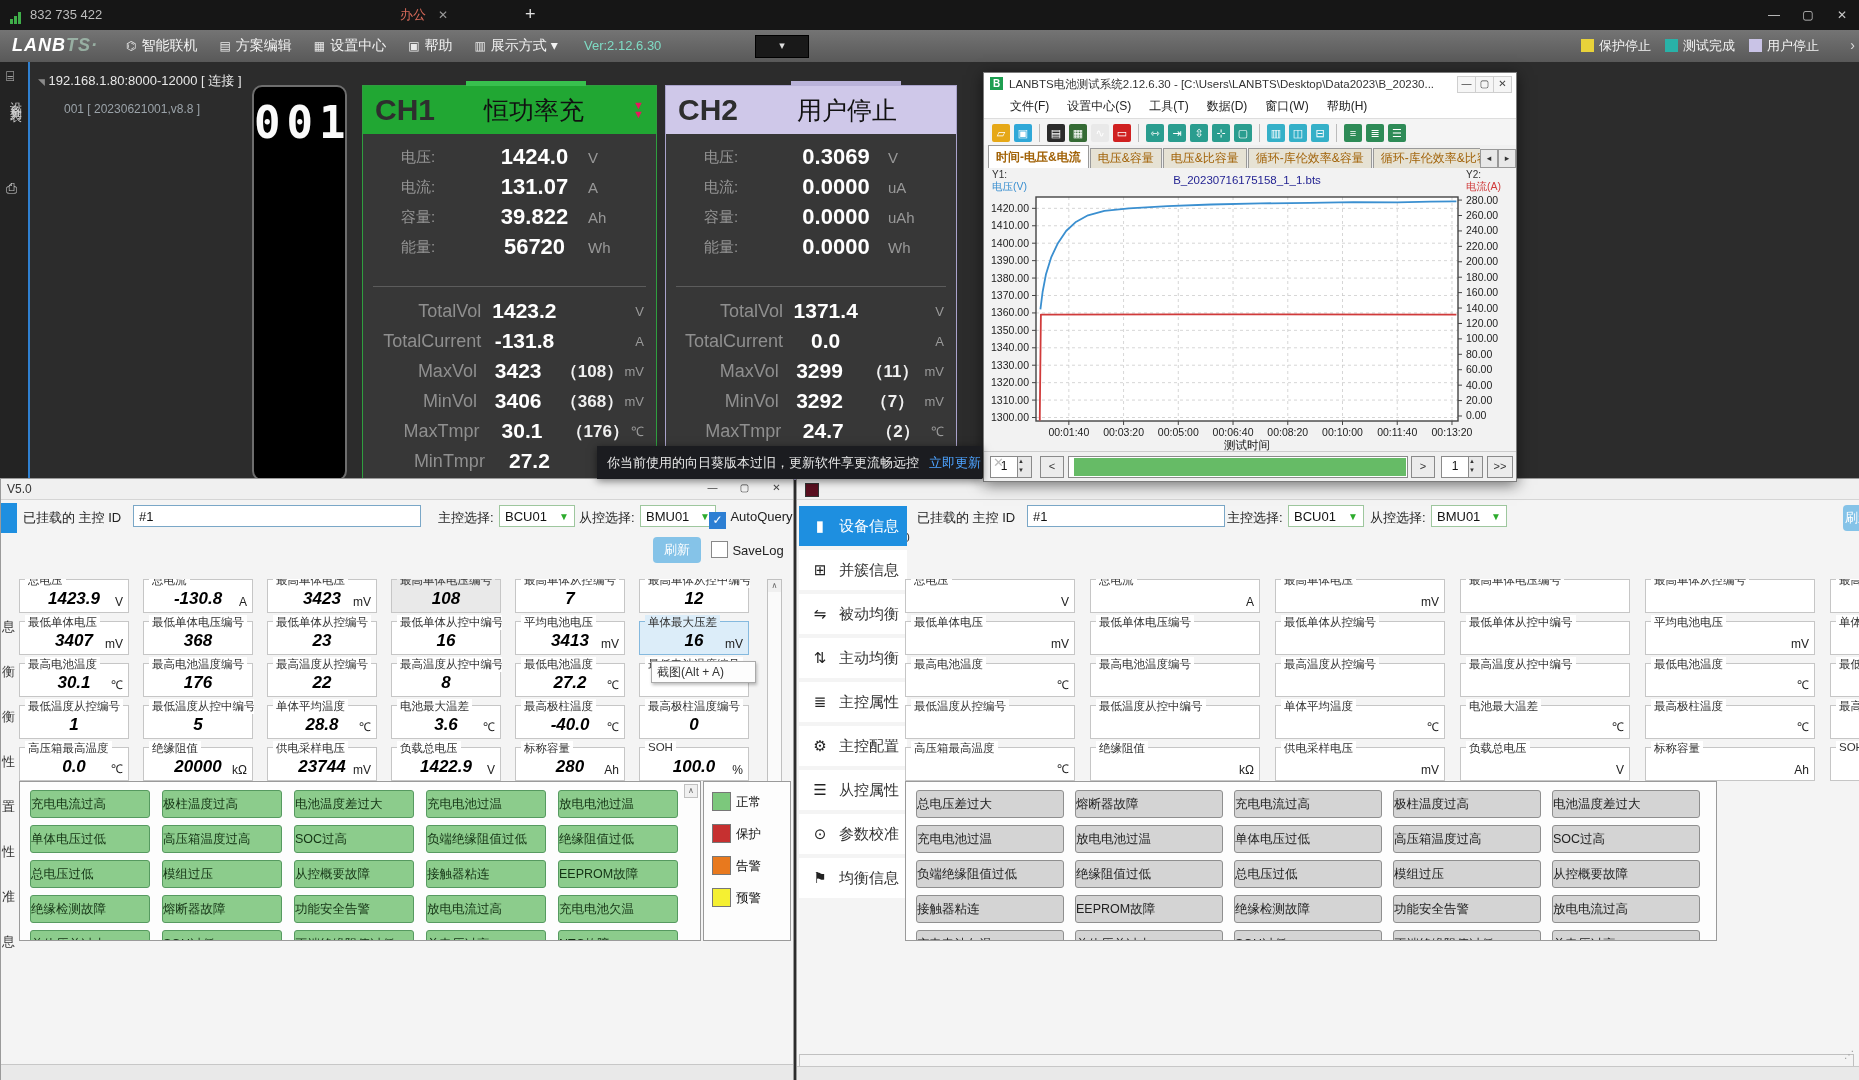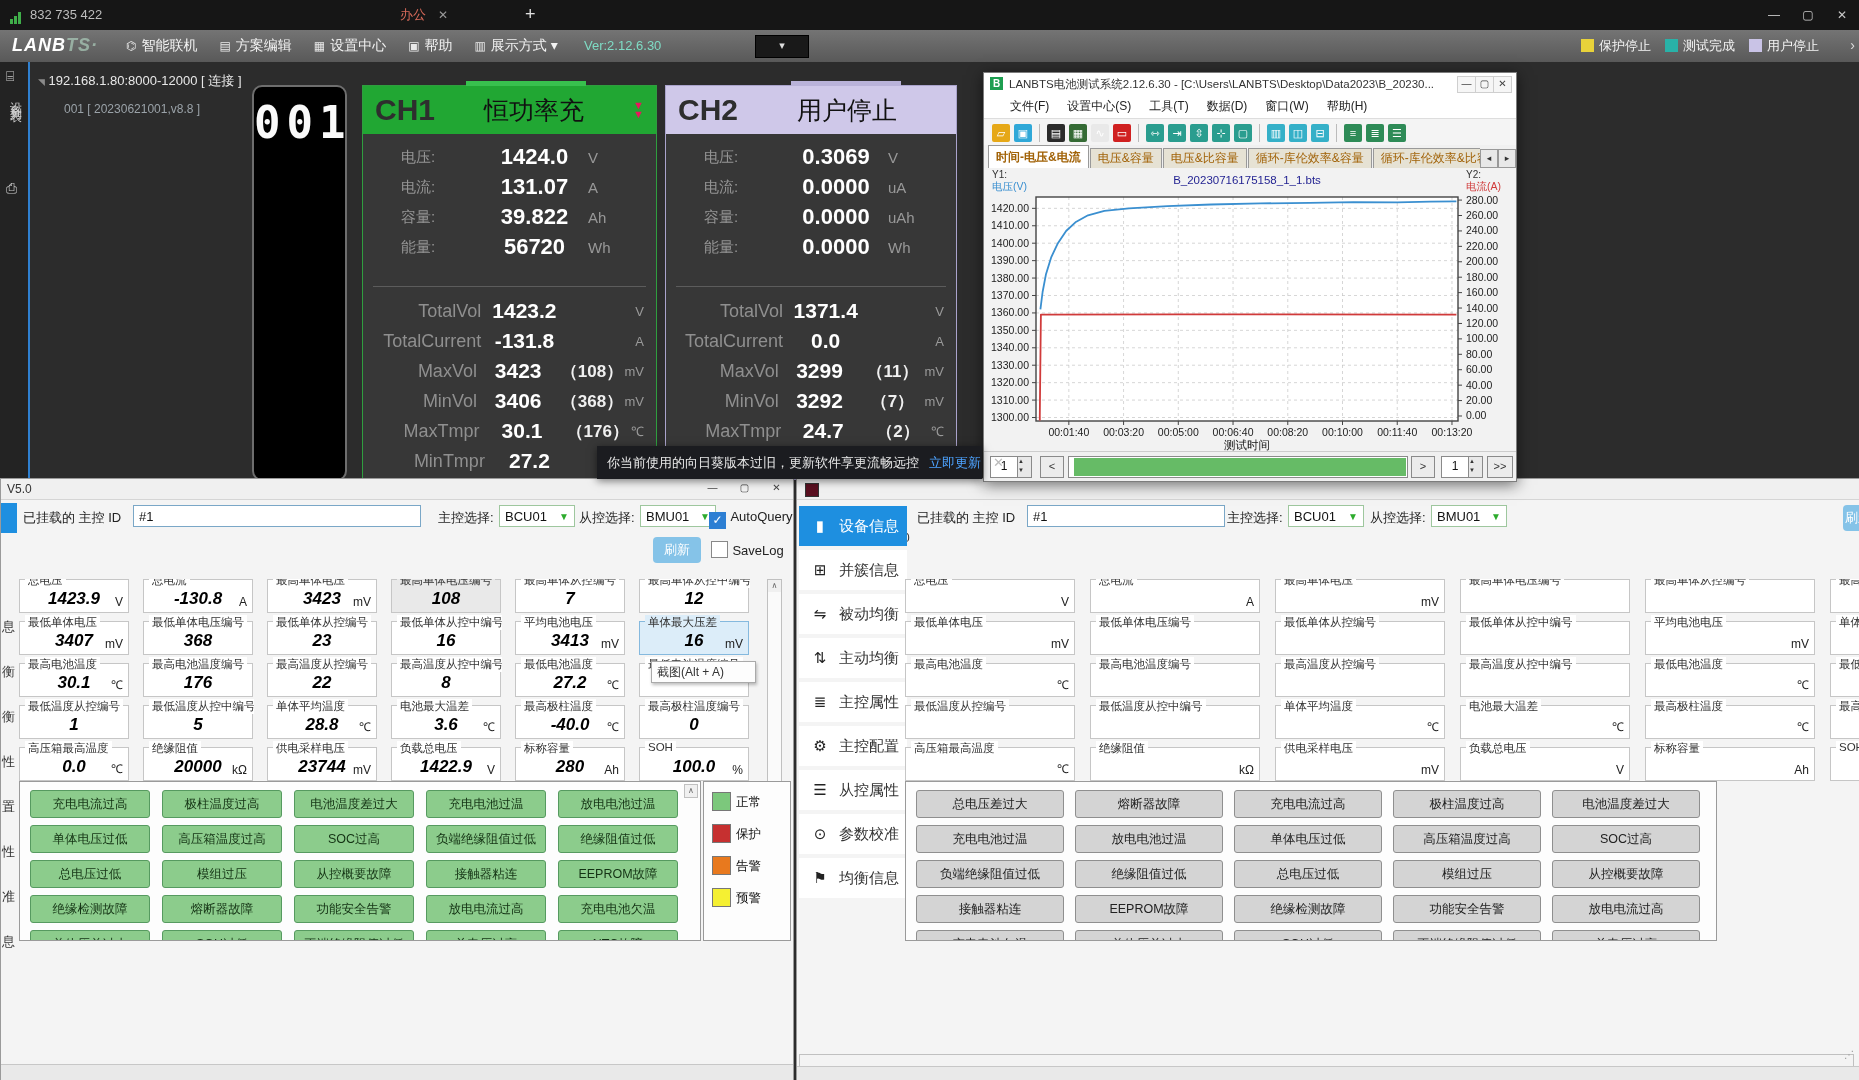--- a/index.html
+++ b/index.html
@@ -82,21 +82,21 @@
   .btitle{position:absolute;left:0;top:0;right:0;height:20px;background:#f0f0f0;border-bottom:1px solid #d5d5d5;font-size:12px;color:#333;}
   .card{position:relative;background:#fff;border:1px solid #c6c6c6;}
   .card .lbl{position:absolute;top:-7px;left:5px;background:#fff;padding:0 3px;font-size:11.5px;color:#333;white-space:nowrap;max-width:92%;overflow:hidden;}
   .card .val{margin-top:9px;text-align:center;font-style:italic;font-weight:bold;font-size:17px;color:#000;}
   .card .unit{position:absolute;right:5px;bottom:3px;font-size:12px;color:#222;}
   .card.selected{background:#e9e9e9;}.card.selected .lbl{background:#e9e9e9;}
   .card.highlight{background:#dcedf9;border-color:#85b9de;}.card.highlight .lbl{background:#dcedf9;}
   .card.tooltip{}
   .fpanel{position:absolute;border:1px solid #9a9a9a;background:#fdfdfd;overflow:hidden;}
   .fgrid{display:grid;row-gap:7px;padding:8px 10px;}
-  .fb{height:26px;line-height:26px;text-align:center;font-size:12.5px;border-radius:3px;overflow:hidden;white-space:nowrap;}
+  .fb{height:26px;line-height:26px;font-size:12.5px;border-radius:3px;overflow:hidden;white-space:nowrap;}
   .green .fb{background:#8ccc8c;border:1px solid #569a60;color:#143314;}
   .gray .fb{background:#d4d4d4;border:1px solid #8f8f8f;color:#222;}
   .ctlbl{font-size:13px;color:#222;white-space:nowrap;}
   .ctin{background:#fff;border:1px solid #7aa7c7;font-size:13px;color:#111;padding:0 5px;font-family:"Liberation Sans",sans-serif;}
   .dd{background:#fff;border:1px solid #9ec79e;font-size:13px;color:#111;display:flex;align-items:center;justify-content:space-between;padding:0 5px;}
   .dd .ar{color:#2dab2d;font-size:10px;}
   .ckb{width:15px;height:15px;border:1px solid #888;background:#fff;display:inline-block;vertical-align:-3px;text-align:center;line-height:14px;font-size:12px;}
   .ckb.on{background:#2d7fd3;color:#fff;border-color:#2d7fd3;}
   .refbtn{background:#85c3e8;color:#fff;font-size:13px;text-align:center;border-radius:4px;border:none;}
   .sb{background:#f0f0f0;border:1px solid #c0c0c0;color:#666;font-size:8px;text-align:center;}

